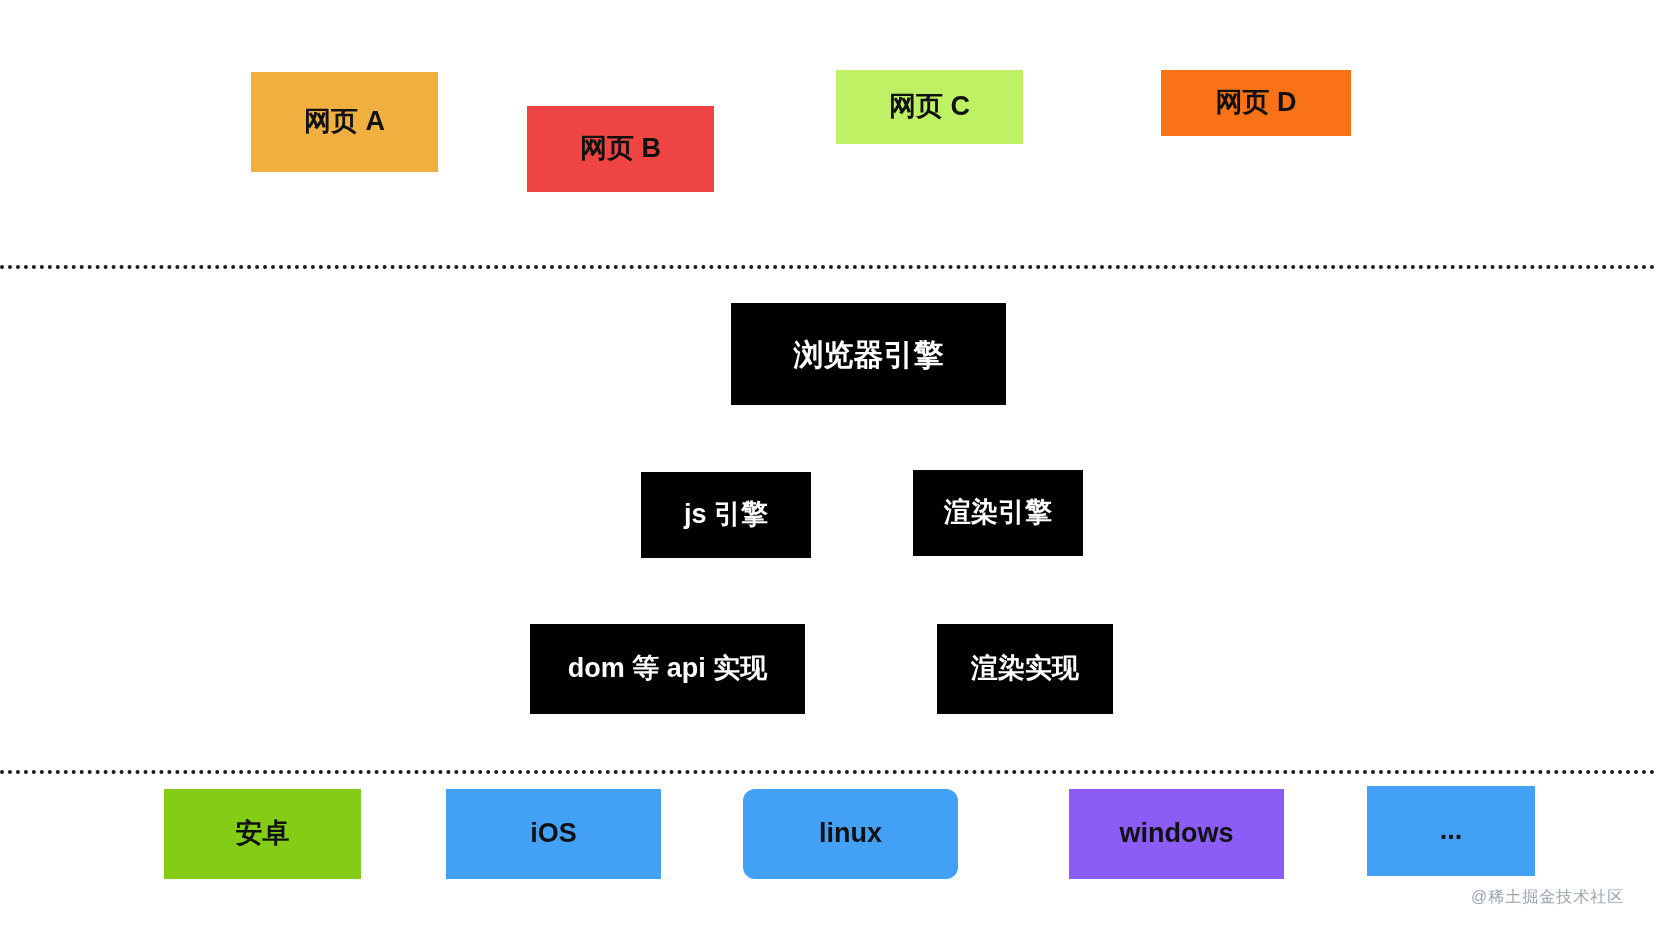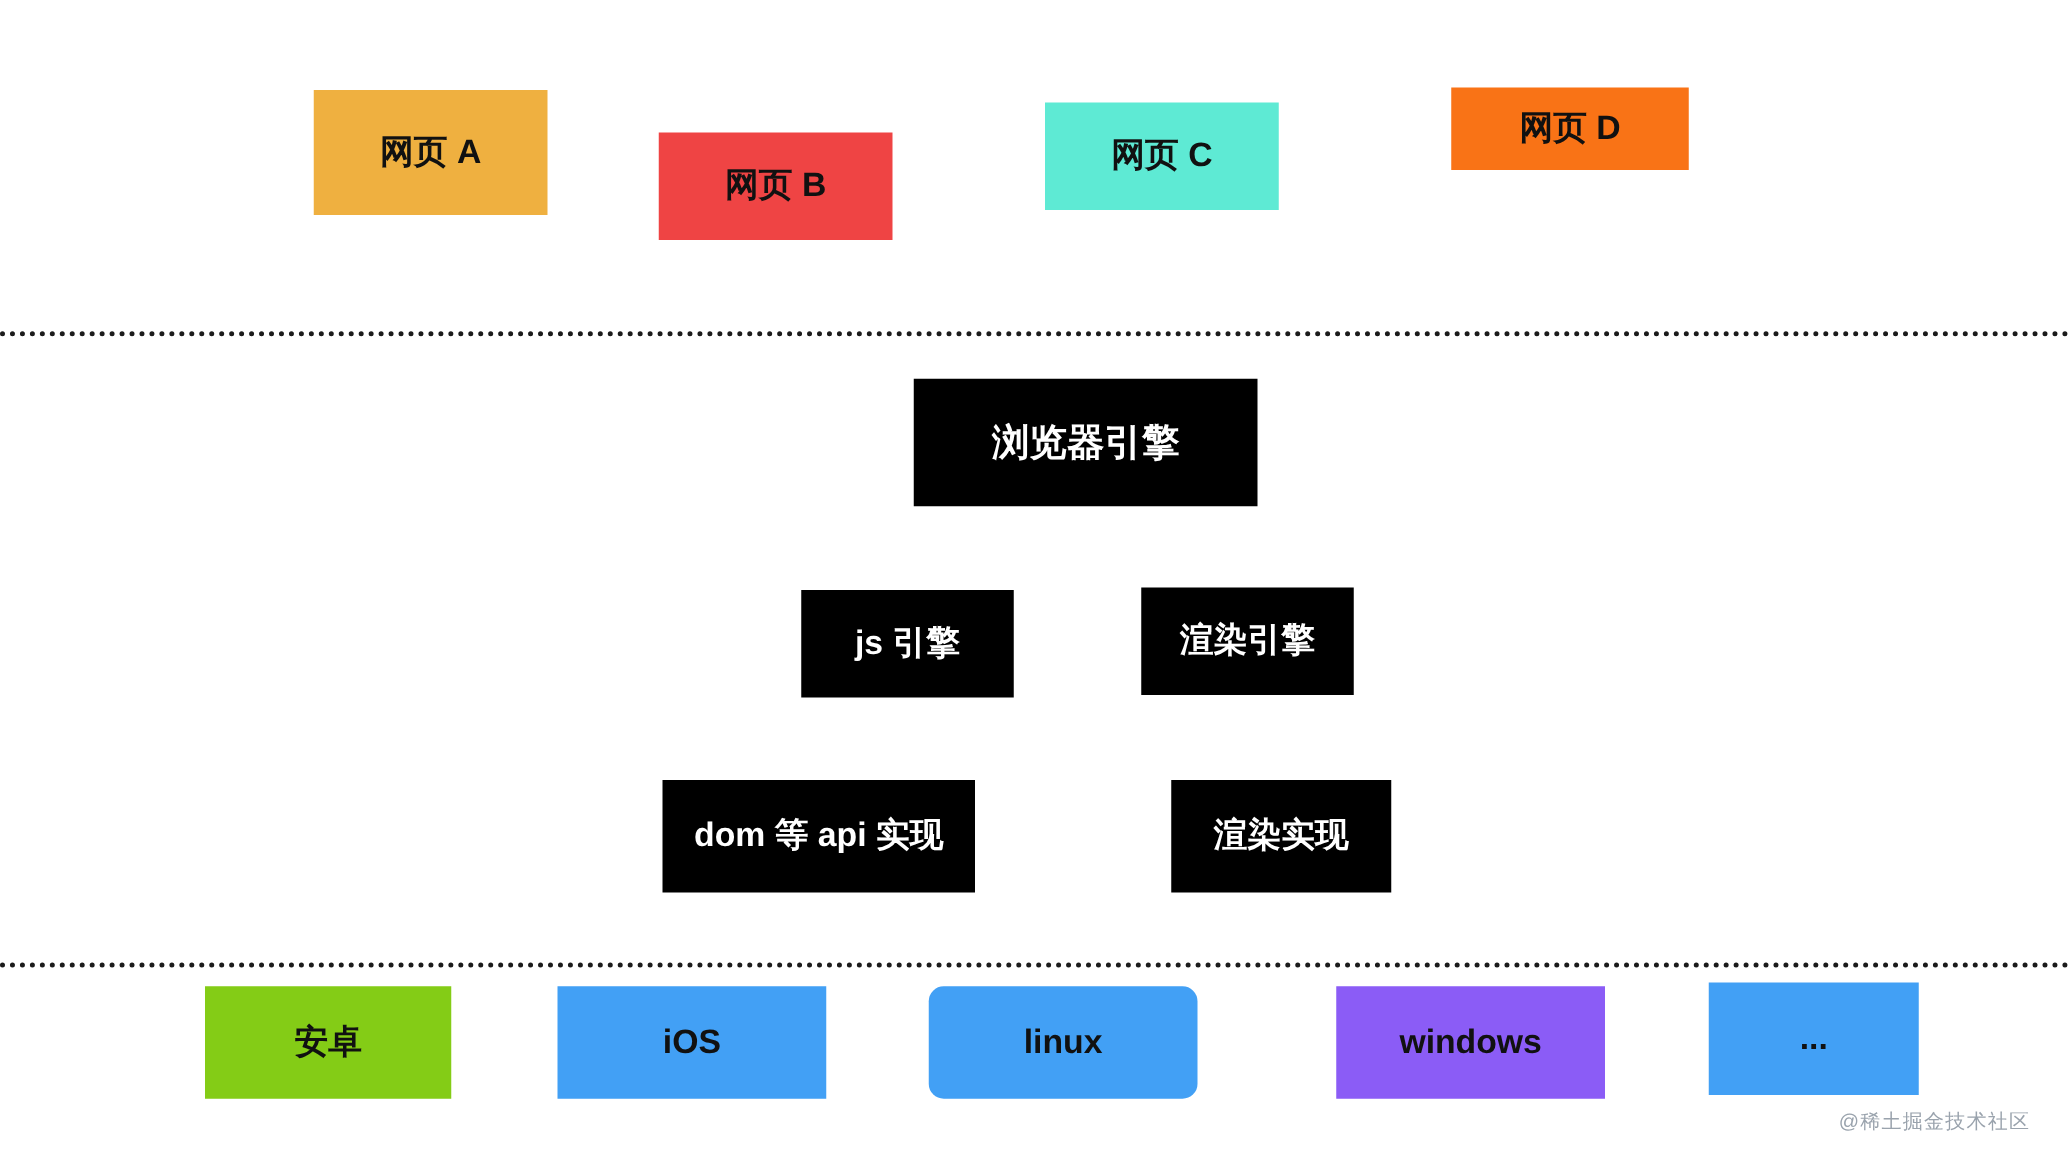--- a/index.html
+++ b/index.html
@@ -62,21 +62,21 @@
 
 <div id="canvas">
 
   <div>
     <div class="box box-page" style="left: 209px; top: 72px; width: 187px; height: 100px; background: rgb(239, 176, 64); margin-left: 42px;">
       <span>网页 A</span>
     </div>
     <div class="box box-page" style="left: 527px; top: 72px; width: 187px; height: 86px; background: #ef4444; margin-top: 34px;">
       <span>网页 B</span>
     </div>
-    <div class="box box-page" style="left: 836px; top: 70px; width: 187px; height: 86px; background: #5eead4; margin-top: 12px;">
+    <div class="box box-page" style="left: 836px; top: 70px; width: 187px; height: 74px; background: #bef264;">
       <span>网页 C</span>
     </div>
     <div class="box box-page" style="left: 1161px; top: 70px; width: 190px; height: 66px; background: #f97316;">
       <span>网页 D</span>
     </div>
   </div>
 
   <div class="divider" style="top: 265px; border-top-color: rgb(27, 27, 27);"></div>
 
   <div>
@@ -84,21 +84,21 @@
       <span>浏览器引擎</span>
     </div>
 
     <div class="box box-engine" style="left: 641px; top: 472px; width: 170px; height: 86px; font-size: 27px; background: rgb(0, 0, 0); color: rgb(255, 255, 255);">
       <span>js 引擎</span>
     </div>
     <div class="box box-engine" style="left: 913px; top: 470px; width: 170px; height: 86px; font-size: 27px; background: rgb(0, 0, 0); color: rgb(255, 255, 255);">
       <span>渲染引擎</span>
     </div>
 
-    <div class="box box-engine" style="left: 530px; top: 624px; width: 250px; height: 90px; font-size: 27px; background: rgb(0, 0, 0); color: rgb(255, 255, 255);">
+    <div class="box box-engine" style="left: 530px; top: 624px; width: 275px; height: 90px; font-size: 27px; background: rgb(0, 0, 0); color: rgb(255, 255, 255);">
       <span>dom 等 api 实现</span>
     </div>
     <div class="box box-engine" style="left: 937px; top: 624px; width: 176px; height: 90px; font-size: 27px; background: rgb(0, 0, 0); color: rgb(255, 255, 255);">
       <span>渲染实现</span>
     </div>
   </div>
 
   <div class="divider" style="top: 770px; border-top-color: rgb(27, 27, 27);"></div>
 
   <div>

